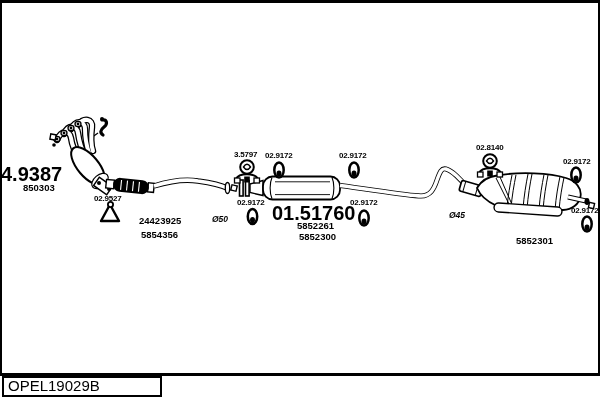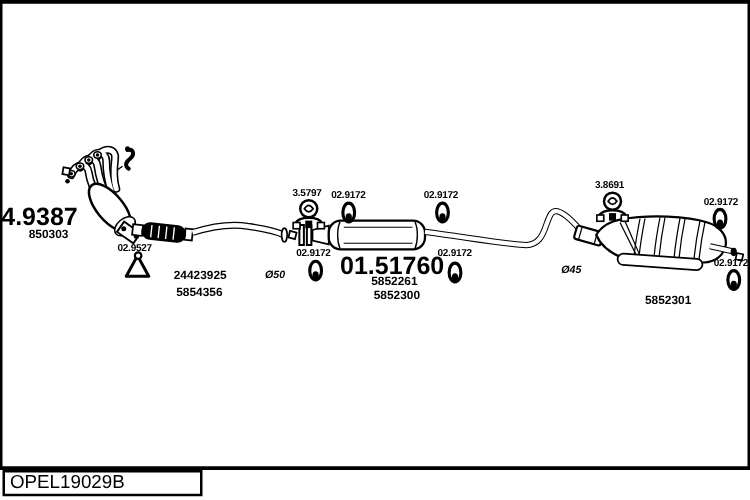--- a/index.html
+++ b/index.html
@@ -180,21 +180,21 @@
   <div class="lbl lbl-sm" style="left:265px;top:152px">02.9172</div>
   <div class="lbl lbl-sm" style="left:339px;top:152px">02.9172</div>
   <div class="lbl lbl-sm" style="left:237px;top:199px">02.9172</div>
   <div class="lbl lbl-sm" style="left:350px;top:199px">02.9172</div>
 
   <div class="lbl lbl-big" style="left:272px;top:203px">01.51760</div>
   <div class="lbl lbl-mid" style="left:297px;top:221px">5852261</div>
   <div class="lbl lbl-mid" style="left:299px;top:232px">5852300</div>
 
   <div class="lbl lbl-dia" style="left:449px;top:163px">Ø45</div>
-  <div class="lbl lbl-sm" style="left:476px;top:144px">3.8691</div>
+  <div class="lbl lbl-sm" style="left:476px;top:144px">02.8140</div>
   <div class="lbl lbl-sm" style="left:563px;top:158px">02.9172</div>
   <div class="lbl lbl-sm" style="left:571px;top:207px">02.9172</div>
 
   <div class="lbl lbl-mid" style="left:516px;top:236px">5852301</div>
 
   <div class="title-box">
     <span>OPEL19029B</span>
   </div>
 </div>
 

